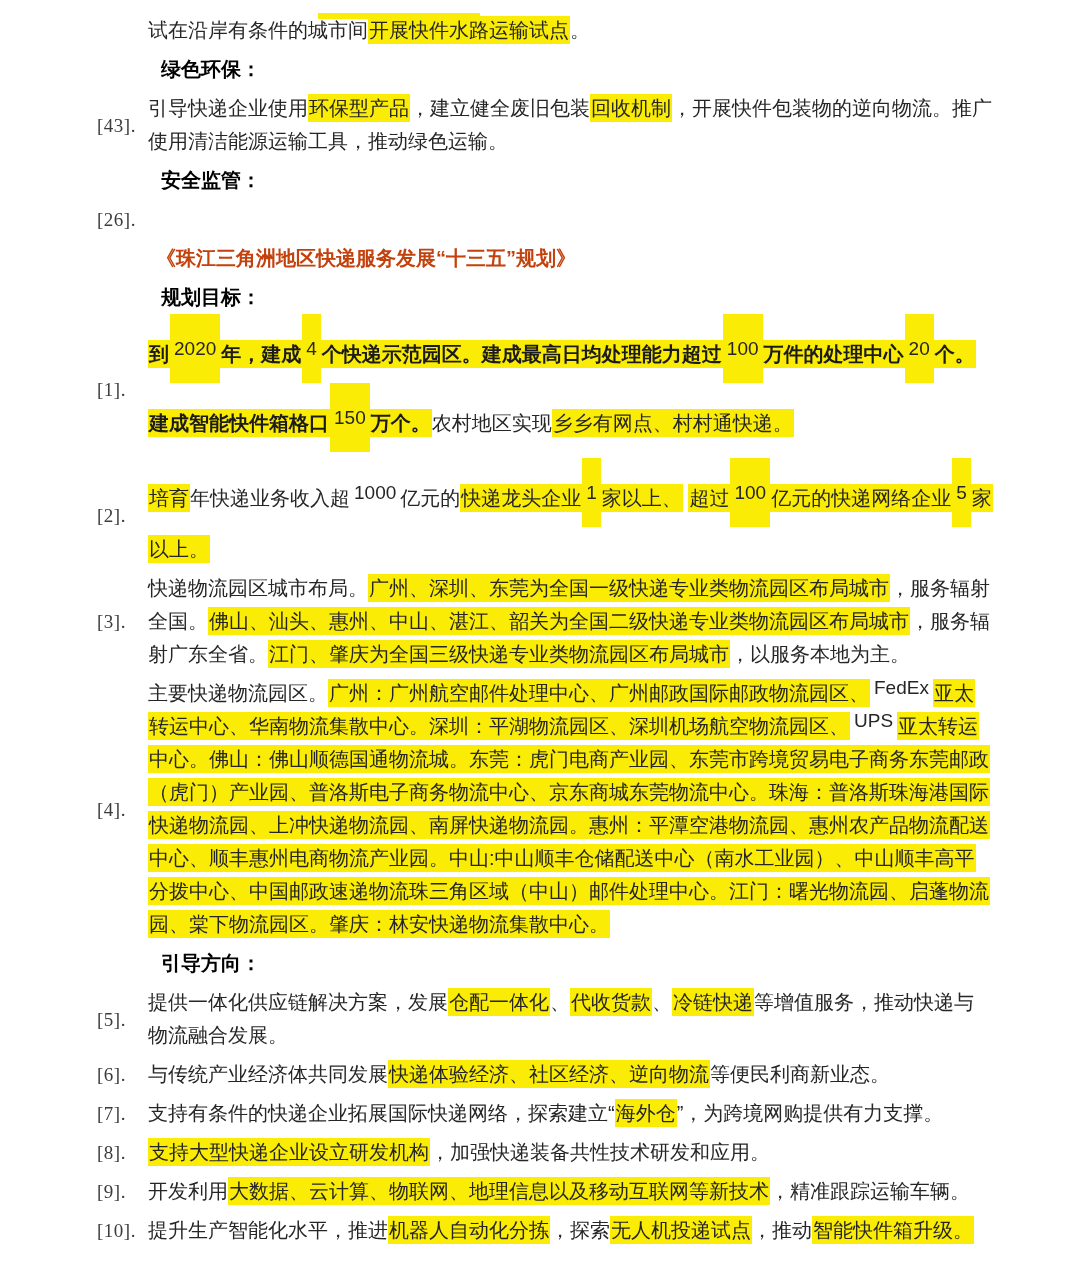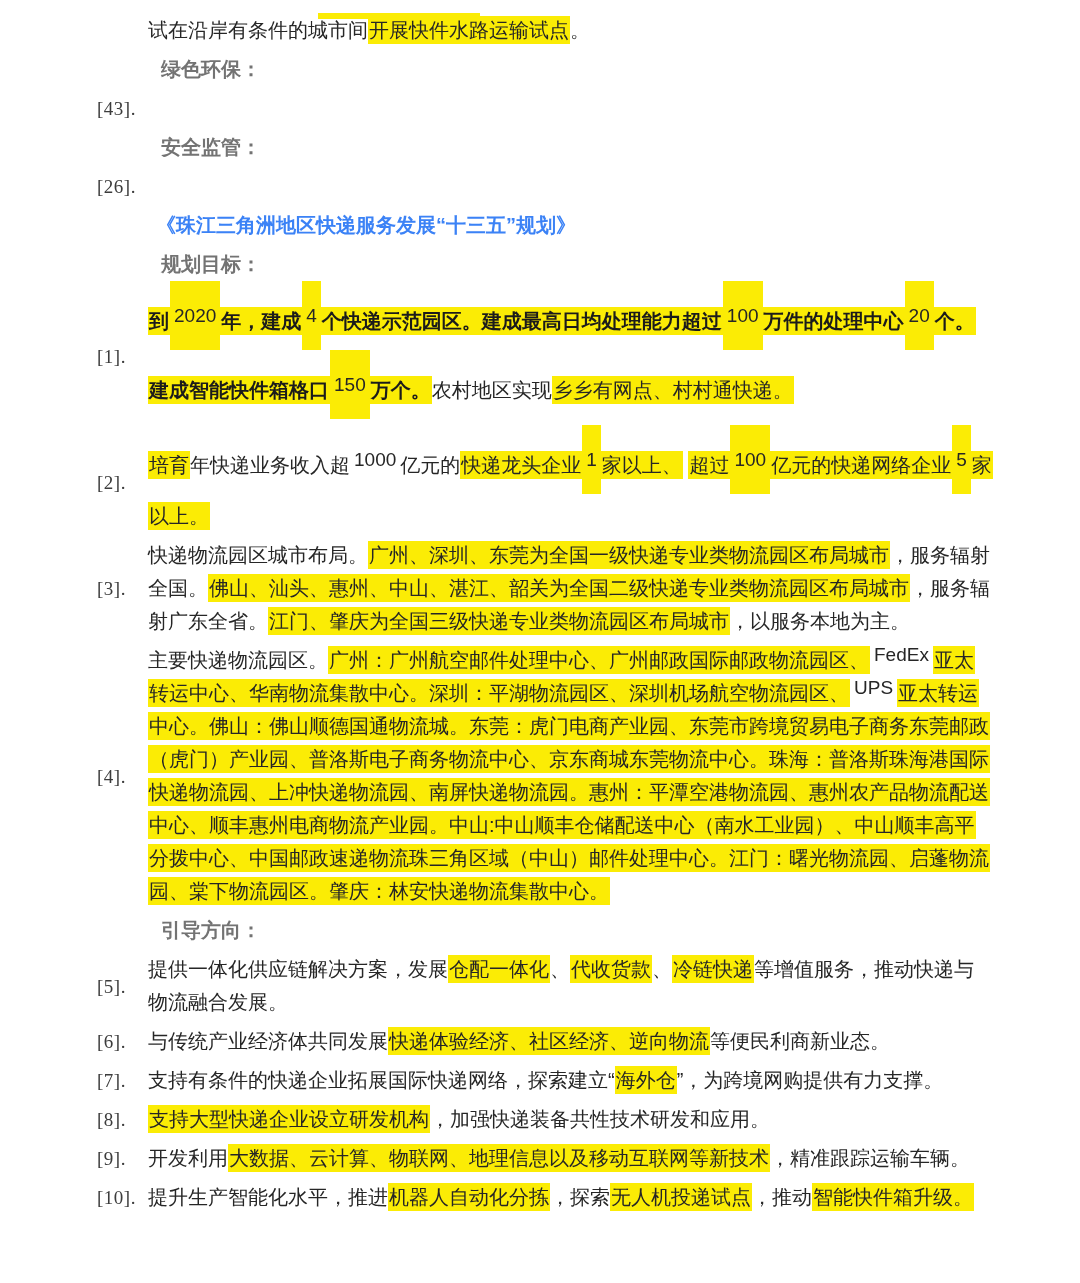--- a/index.html
+++ b/index.html
@@ -39,26 +39,26 @@
     width:845px;
     font-size:20px;
     line-height:33px;
     letter-spacing:0;
     color:var(--ink);
     word-break:break-all;
   }
   .body.heading{
     font-weight:700;
     padding-left:13px;
-    color:#737373;
+    color:#000000;
   }
   .body.title{
     font-weight:700;
     padding-left:8px;
-    color:#3b82f6;
+    color:#c2410c;
   }
   .hl{
     background:var(--hl);
     padding:3px 1px;
     -webkit-box-decoration-break:clone;
     box-decoration-break:clone;
   }
   .b{
     font-weight:700;
     color:#1b1b1b;
@@ -86,20 +86,21 @@
     <div class="block">
       <div class="label"></div>
       <div class="body"><span class="">试在沿岸有条件的城市间</span><span class="hl">开展快件水路运输试点</span><span class="">。</span></div>
     </div>
     <div class="block">
       <div class="label"></div>
       <div class="body heading">绿色环保：</div>
     </div>
     <div class="block">
       <div class="label">[43].</div>
+      <div class="body"><span class="">引导快递企业使用</span><span class="hl">环保型产品</span><span class="">，建立健全废旧包装</span><span class="hl">回收机制</span><span class="">，开展快件包装物的逆向物流。推广使用清洁能源运输工具，推动绿色运输。</span></div>
     </div>
     <div class="block">
       <div class="label"></div>
       <div class="body heading">安全监管：</div>
     </div>
     <div class="block">
       <div class="label">[26].</div>
     </div>
     <div class="block">
       <div class="label"></div>

